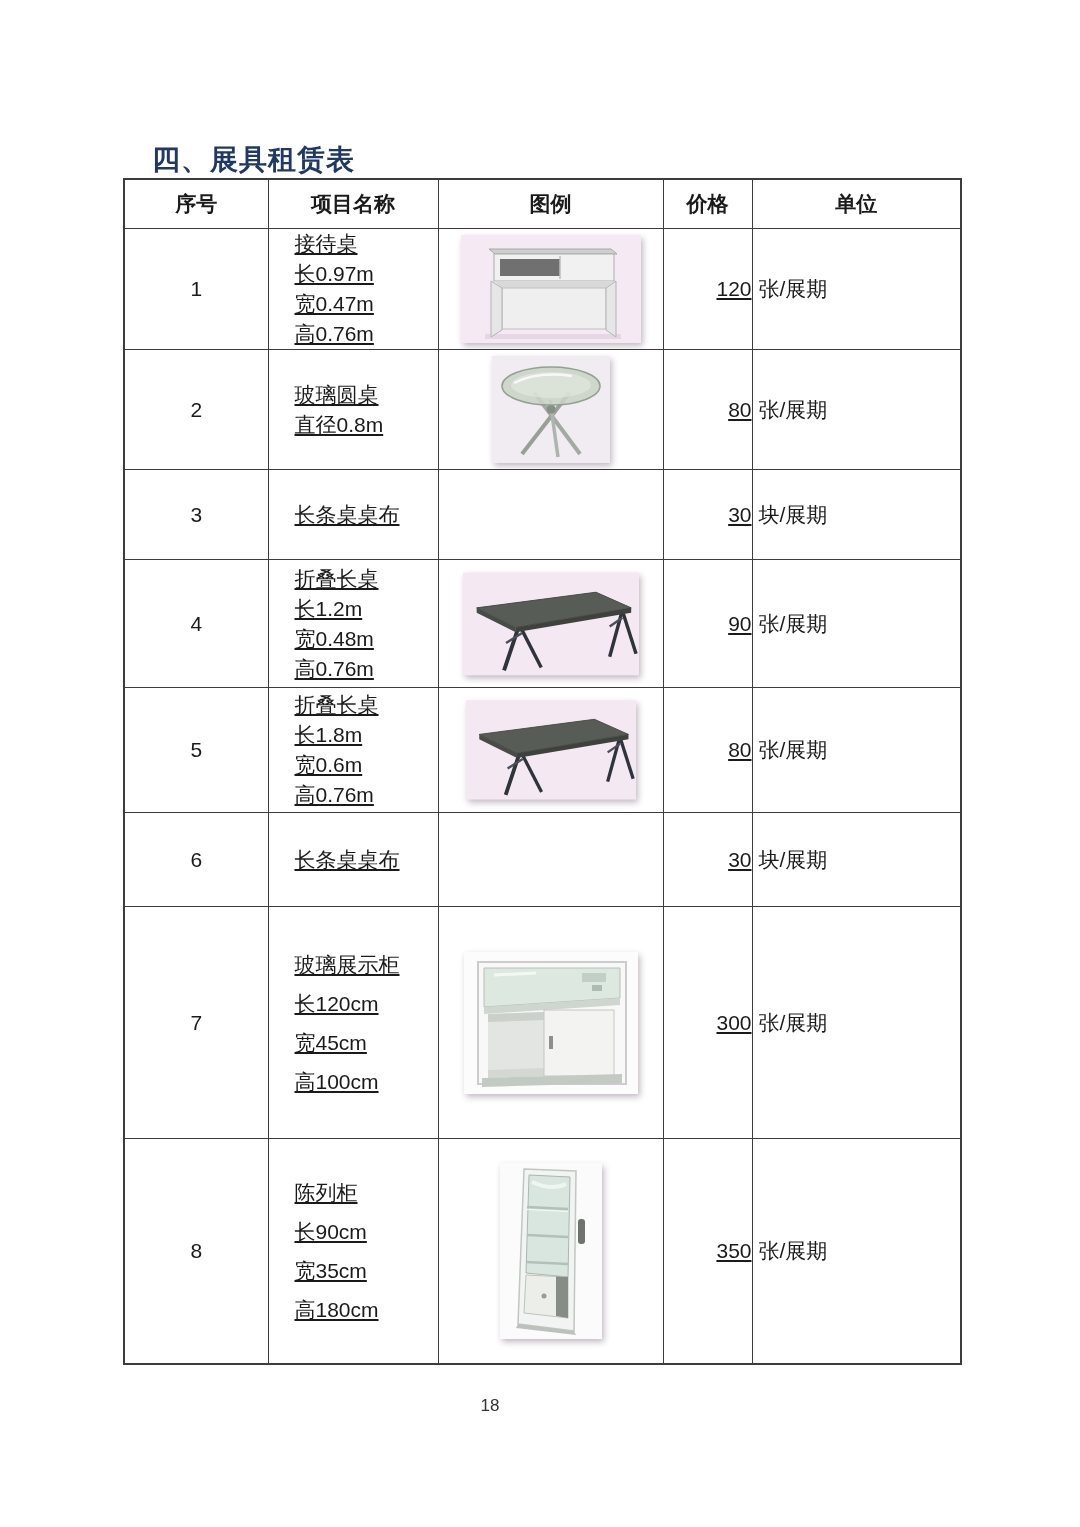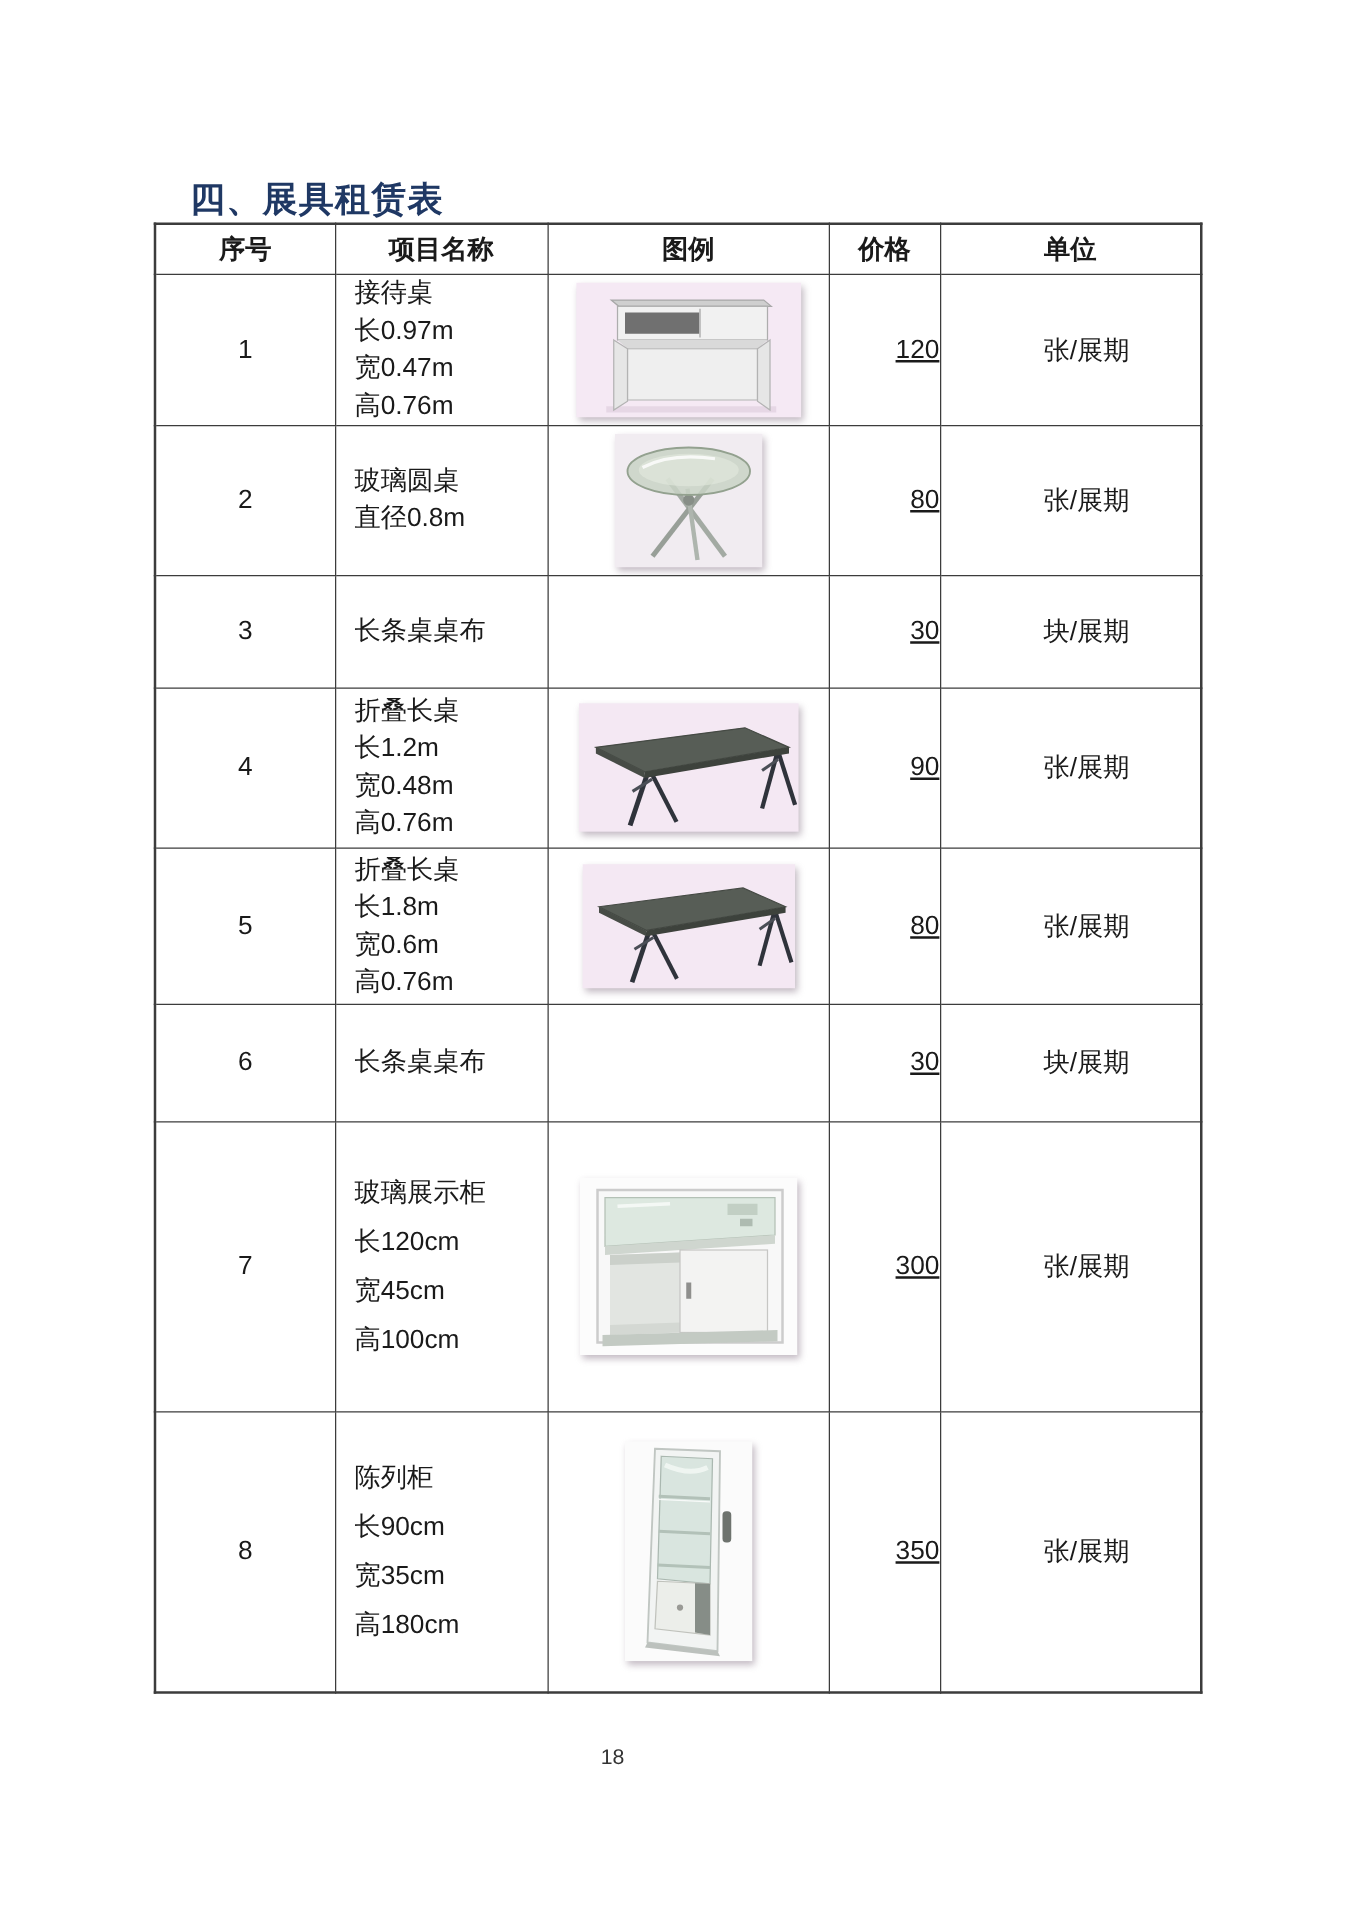--- a/index.html
+++ b/index.html
@@ -34,30 +34,30 @@
   table.rental-table td {
     border: 1px solid #3c3c3c;
     font-size: 21px;
     vertical-align: middle;
     overflow: hidden;
   }
   table.rental-table th {
     font-weight: bold;
     text-align: center;
     height: 40px;
-    padding: 0;
+    padding: 10px;
   }
   td.cell-no { text-align: center; }
-  td.cell-name { text-align: left; padding-left: 15px; }
+  td.cell-name { text-align: left; padding-left: 26px; text-decoration: underline; }
   td.cell-name .name-line { line-height: 30px; }
   tr.tall-lines td.cell-name .name-line { line-height: 39px; }
   td.cell-img { text-align: center; padding: 4px 0; }
   td.cell-img svg { display: inline-block; vertical-align: middle; filter: drop-shadow(2px 3px 3px rgba(120,100,120,0.45)); }
   td.cell-price { text-align: right; font-size: 20px; text-decoration: underline; }
-  td.cell-unit { text-align: center; padding-left: 26px; }
+  td.cell-unit { text-align: left; padding-left: 6px; }
   .page-number {
     position: absolute;
     left: 0;
     top: 1396px;
     width: 980px;
     text-align: center;
     font-size: 17px;
     color: #333333;
   }
 </style>

